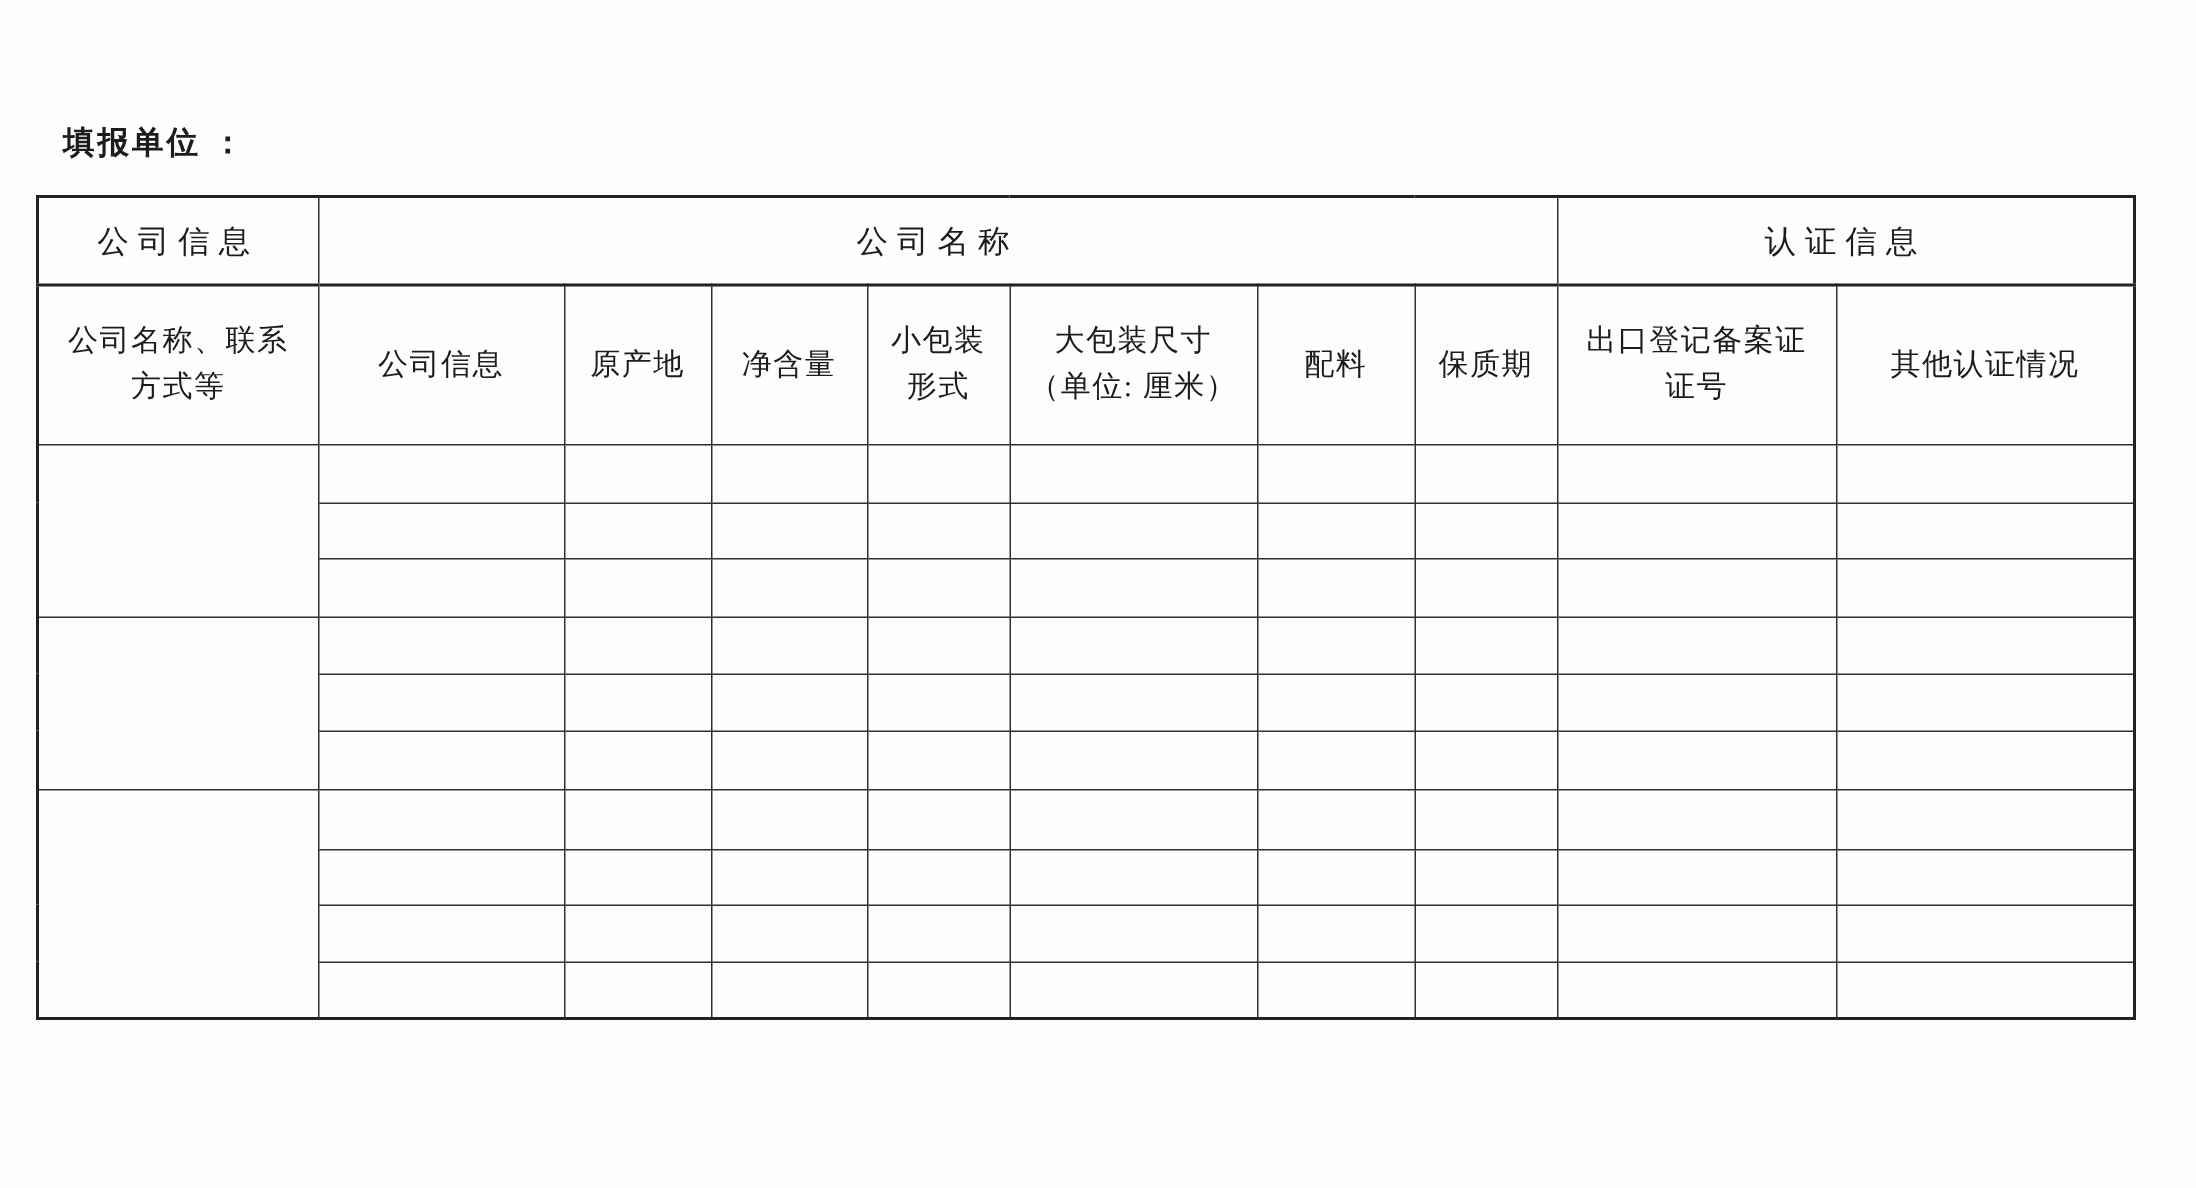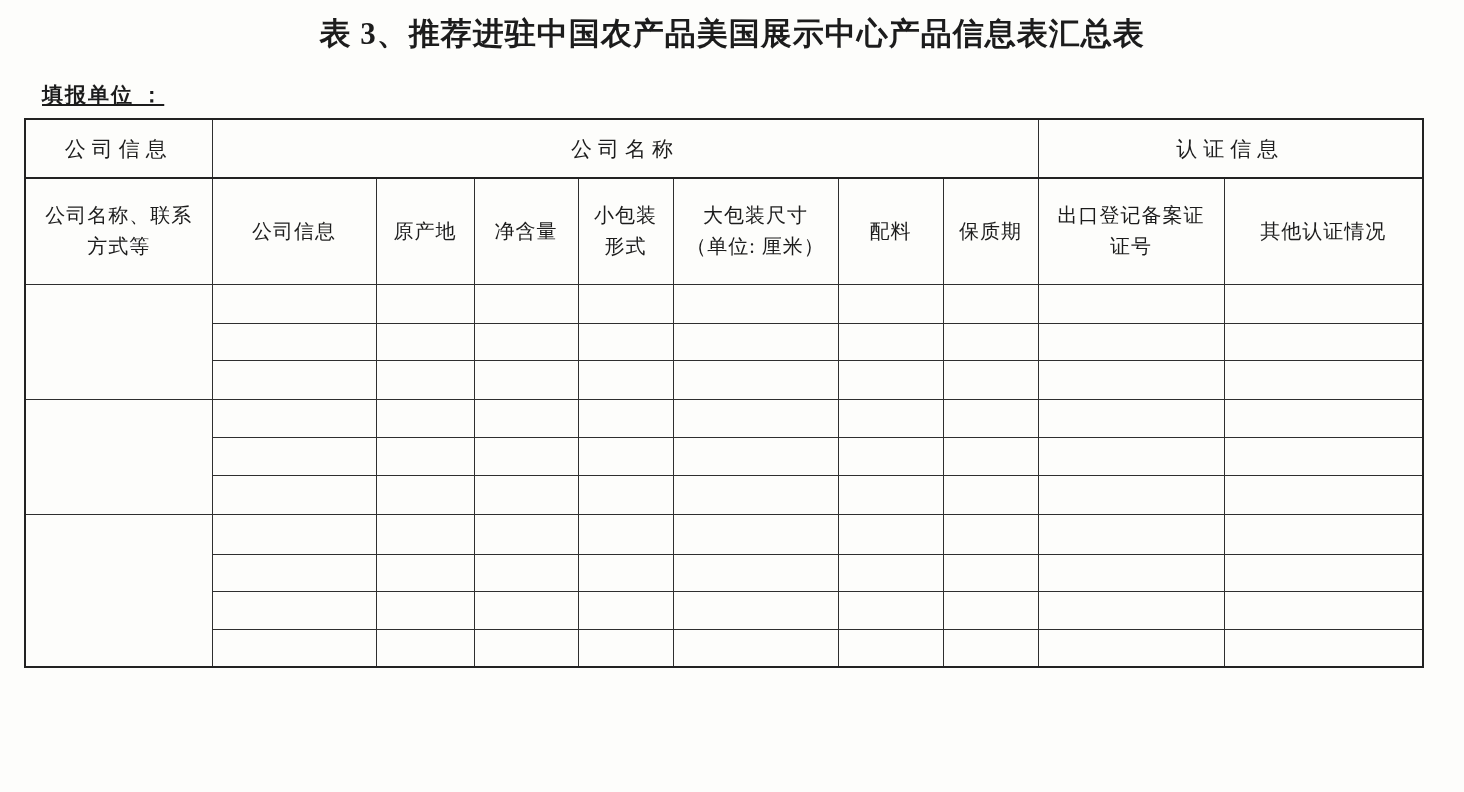--- a/index.html
+++ b/index.html
@@ -23,25 +23,24 @@
     font-weight: bold;
     letter-spacing: 1px;
   }
   .form-unit {
     position: absolute;
     top: 81px;
     left: 42px;
     font-size: 21px;
     font-weight: bold;
     letter-spacing: 2px;
-    text-decoration: underline;
   }
   table.summary {
     position: absolute;
-    top: 118px;
+    top: 130px;
     left: 24px;
     width: 1398px;
     border-collapse: collapse;
     table-layout: fixed;
     border: 2px solid #222222;
   }
   table.summary th, table.summary td {
     border: 1px solid #2f2f2f;
     font-weight: normal;
     text-align: center;
@@ -77,21 +76,20 @@
   .note-line {
     line-height: 30px;
     margin-bottom: 26px;
   }
 </style>
 </head>
 <body>
 
 <div class="page">
 
-  <div class="title">表 3、推荐进驻中国农产品美国展示中心产品信息表汇总表</div>
 
   <div class="form-unit">填报单位 ：</div>
 
   <table class="summary">
     <colgroup>
       <col style="width:187px">
         <col style="width:164px">
         <col style="width:98px">
       <col style="width:104px">
         <col style="width:95px">

